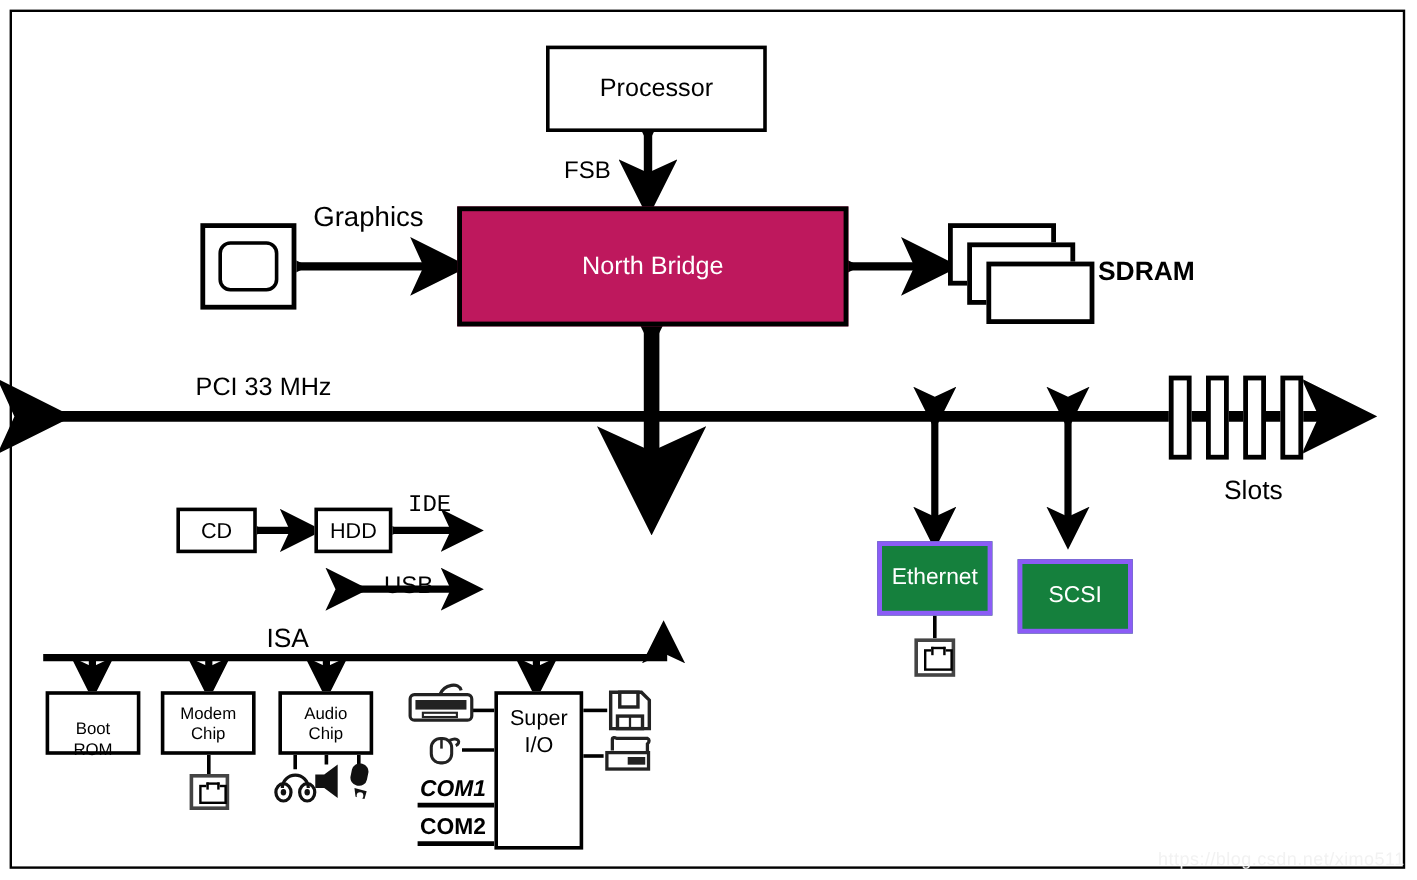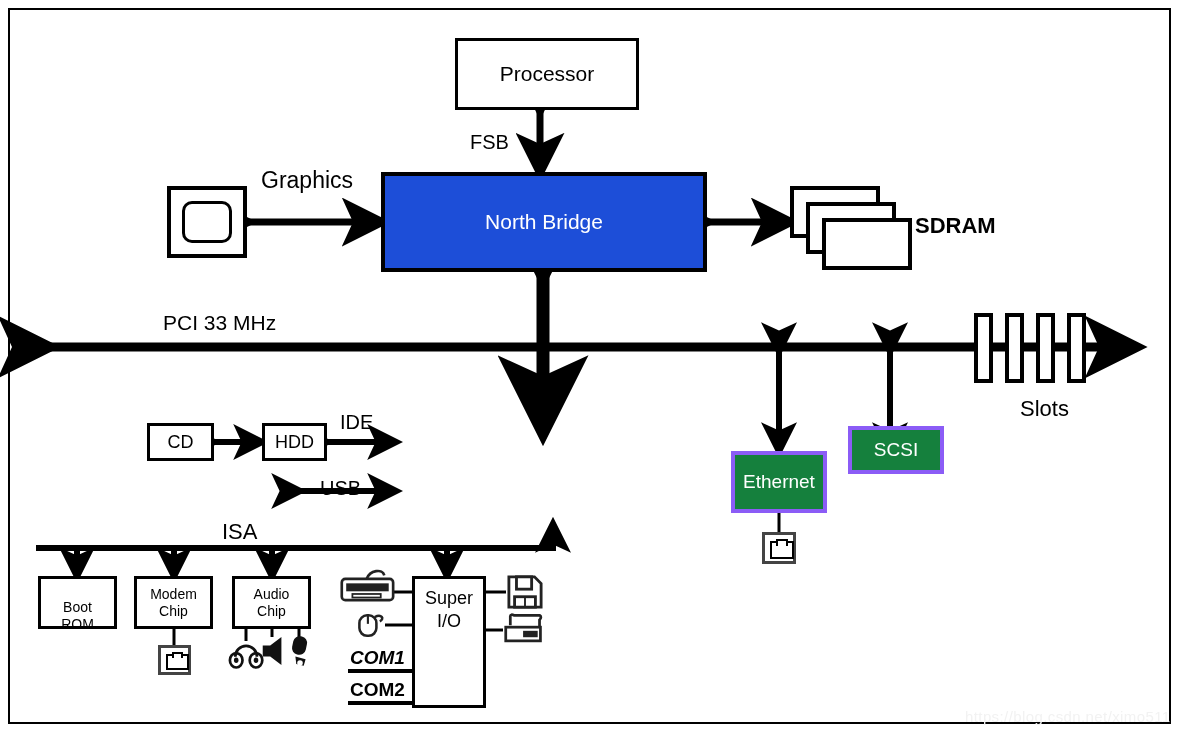--- a/index.html
+++ b/index.html
@@ -2,21 +2,21 @@
 <html><head>
 <meta charset="utf-8">
 <style>
   html,body{margin:0;padding:0;background:#fff;}
   body{font-family:"Liberation Sans", sans-serif;}
   #canvas{position:relative;width:1181px;height:733px;background:#fff;overflow:hidden;}
   .frame{position:absolute;left:8px;top:8px;width:1163px;height:716px;border:2px solid #000;box-sizing:border-box;}
   .box{position:absolute;box-sizing:border-box;border:3px solid #000;background:#fff;
        display:flex;align-items:center;justify-content:center;text-align:center;color:#000;}
   .chipbox{border:4px solid #000;color:#fff;font-size:21px;}
-  .nb{background:#1d4ed8;}
+  .nb{background:#be185d;}
   .sb{background:#3366ee;}
   .orange{background:#15803d;color:#fff;font-size:19px;border:4px solid #8b5cf6;}
   .lbl{position:absolute;color:#000;white-space:pre;line-height:1.1;}
   .smallbox{font-size:18px;}
   .tinybox{font-size:14px;line-height:1.15;}
   svg{position:absolute;left:0;top:0;width:1181px;height:733px;overflow:visible;}
   .wm{position:absolute;color:#f2f2f2;font-size:15px;letter-spacing:.4px;}
 </style>
 </head>
 <body>
@@ -84,21 +84,21 @@
 
   <div class="box chipbox nb" style="left:381px;top:172px;width:326px;height:100px;">
     <span>North Bridge</span>
   </div>
 
 
   <div class="box orange" style="left:731px;top:451px;width:96px;height:62px;">
     <span>Ethernet</span>
   </div>
 
-  <div class="box orange" style="left:848px;top:426px;width:96px;height:48px;">
+  <div class="box orange" style="left:848px;top:466px;width:96px;height:62px;">
     <span>SCSI</span>
   </div>
 
   <div class="box smallbox" style="left:147px;top:423px;width:67px;height:38px;">
     <span>CD</span>
   </div>
 
   <div class="box smallbox" style="left:262px;top:423px;width:65px;height:38px;">
     <span>HDD</span>
   </div>
@@ -197,21 +197,21 @@
   <div class="lbl" style="left:470px;top:131px;font-size:20px;">FSB</div>
 
   <div class="lbl" style="left:261px;top:168px;font-size:23px;">Graphics</div>
 
   <div class="lbl" style="left:915px;top:214px;font-size:22px;font-weight:bold;">SDRAM</div>
 
   <div class="lbl" style="left:163px;top:311px;font-size:21px;">PCI 33 MHz</div>
 
   <div class="lbl" style="left:1000px;top:397px;font-size:22px;margin-left:20px;">Slots</div>
 
-  <div class="lbl" style="left:340px;top:411px;font-size:20px;">IDE</div>
+  <div class="lbl" style="left:340px;top:411px;font-size:20px;font-family:Liberation Mono, monospace;">IDE</div>
 
   <div class="lbl" style="left:320px;top:477px;font-size:20px;">USB</div>
 
   <div class="lbl" style="left:222px;top:520px;font-size:22px;">ISA</div>
 
   <div class="lbl" style="left:350px;top:648px;font-size:19px;font-weight:bold;font-style:italic;">COM1</div>
 
   <div class="lbl" style="left:350px;top:680px;font-size:19px;font-weight:bold;">COM2</div>
 
   <div class="wm" style="left:965px;top:708px;">https://blog.csdn.net/ximo511</div>

